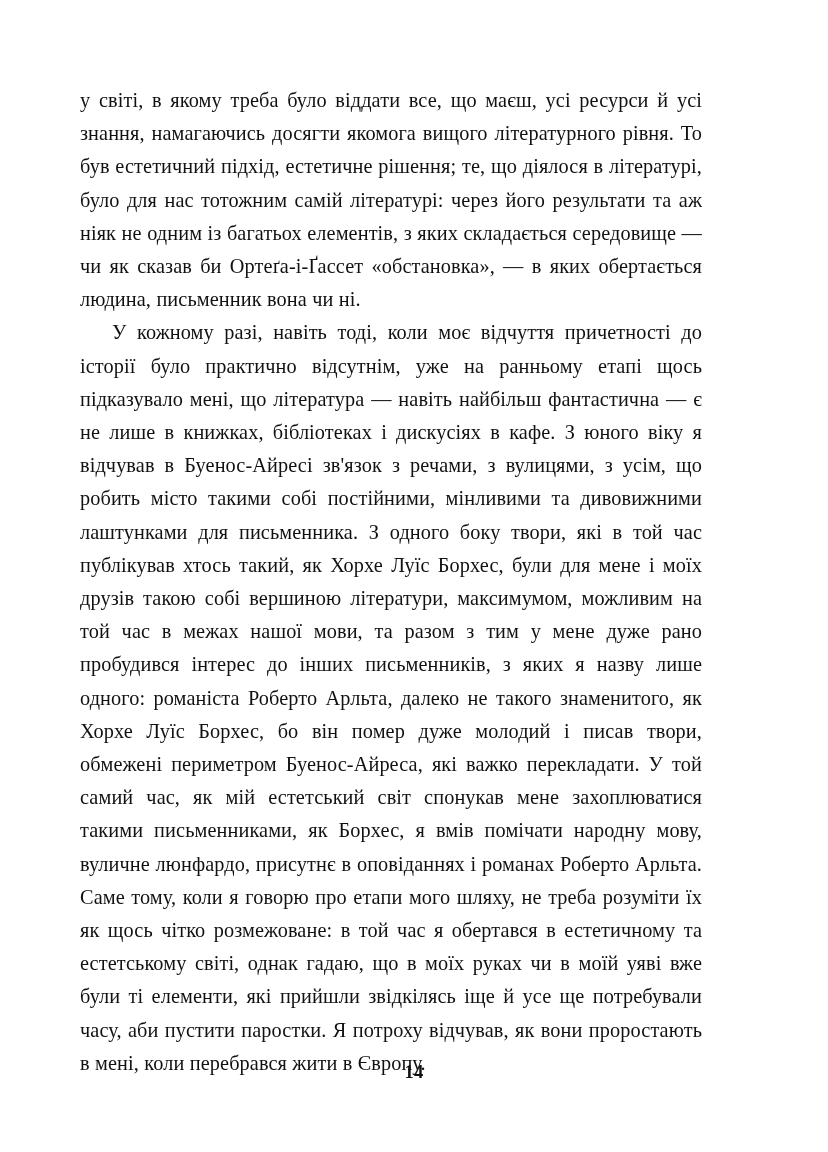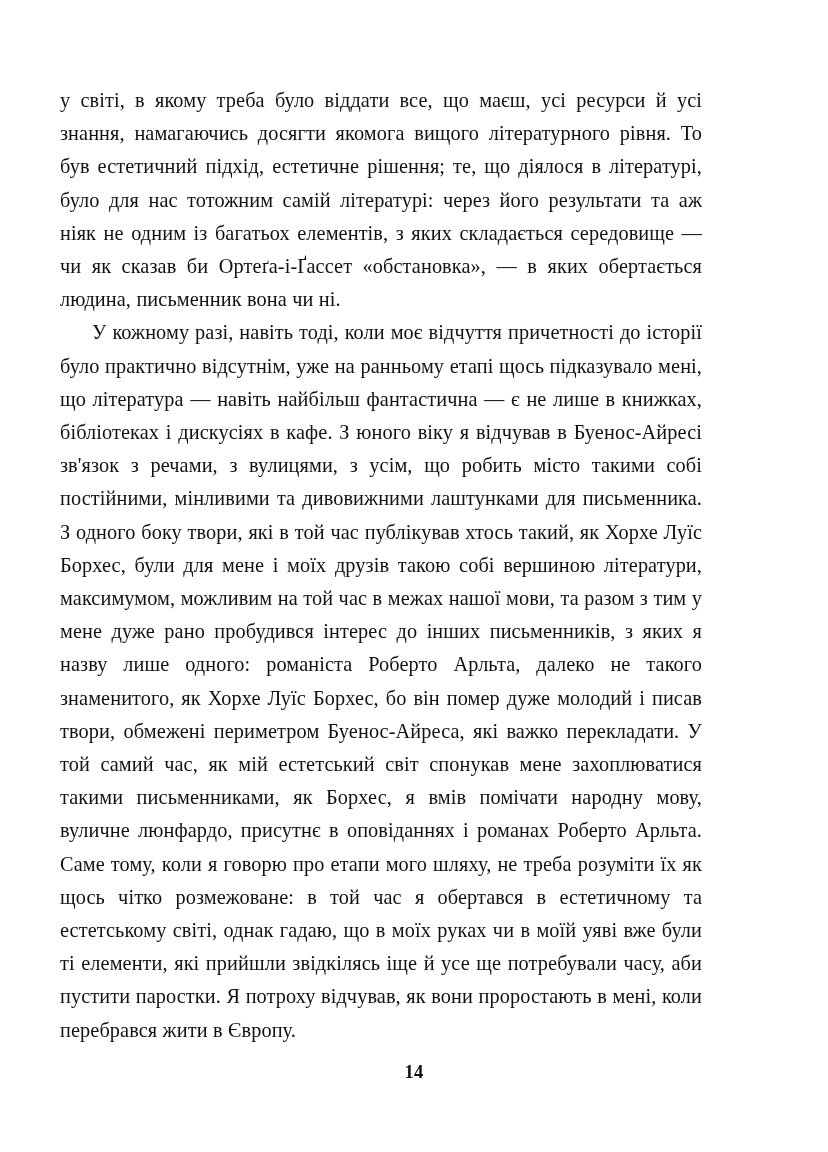--- a/index.html
+++ b/index.html
@@ -12,21 +12,21 @@
     background: #ffffff;
     font-family: "Liberation Serif", "DejaVu Serif", serif;
     color: #111111;
     overflow: hidden;
   }
   .page {
     position: relative;
     width: 828px;
     height: 1152px;
     box-sizing: border-box;
-    padding: 84px 126px 0 60px;
+    padding: 84px 126px 0 80px;
   }
   .text-block {
     font-size: 20.3px;
     line-height: 33.2px;
     text-align: justify;
     text-justify: inter-word;
     hyphens: manual;
     letter-spacing: 0.1px;
     word-spacing: 0.2px;
   }

